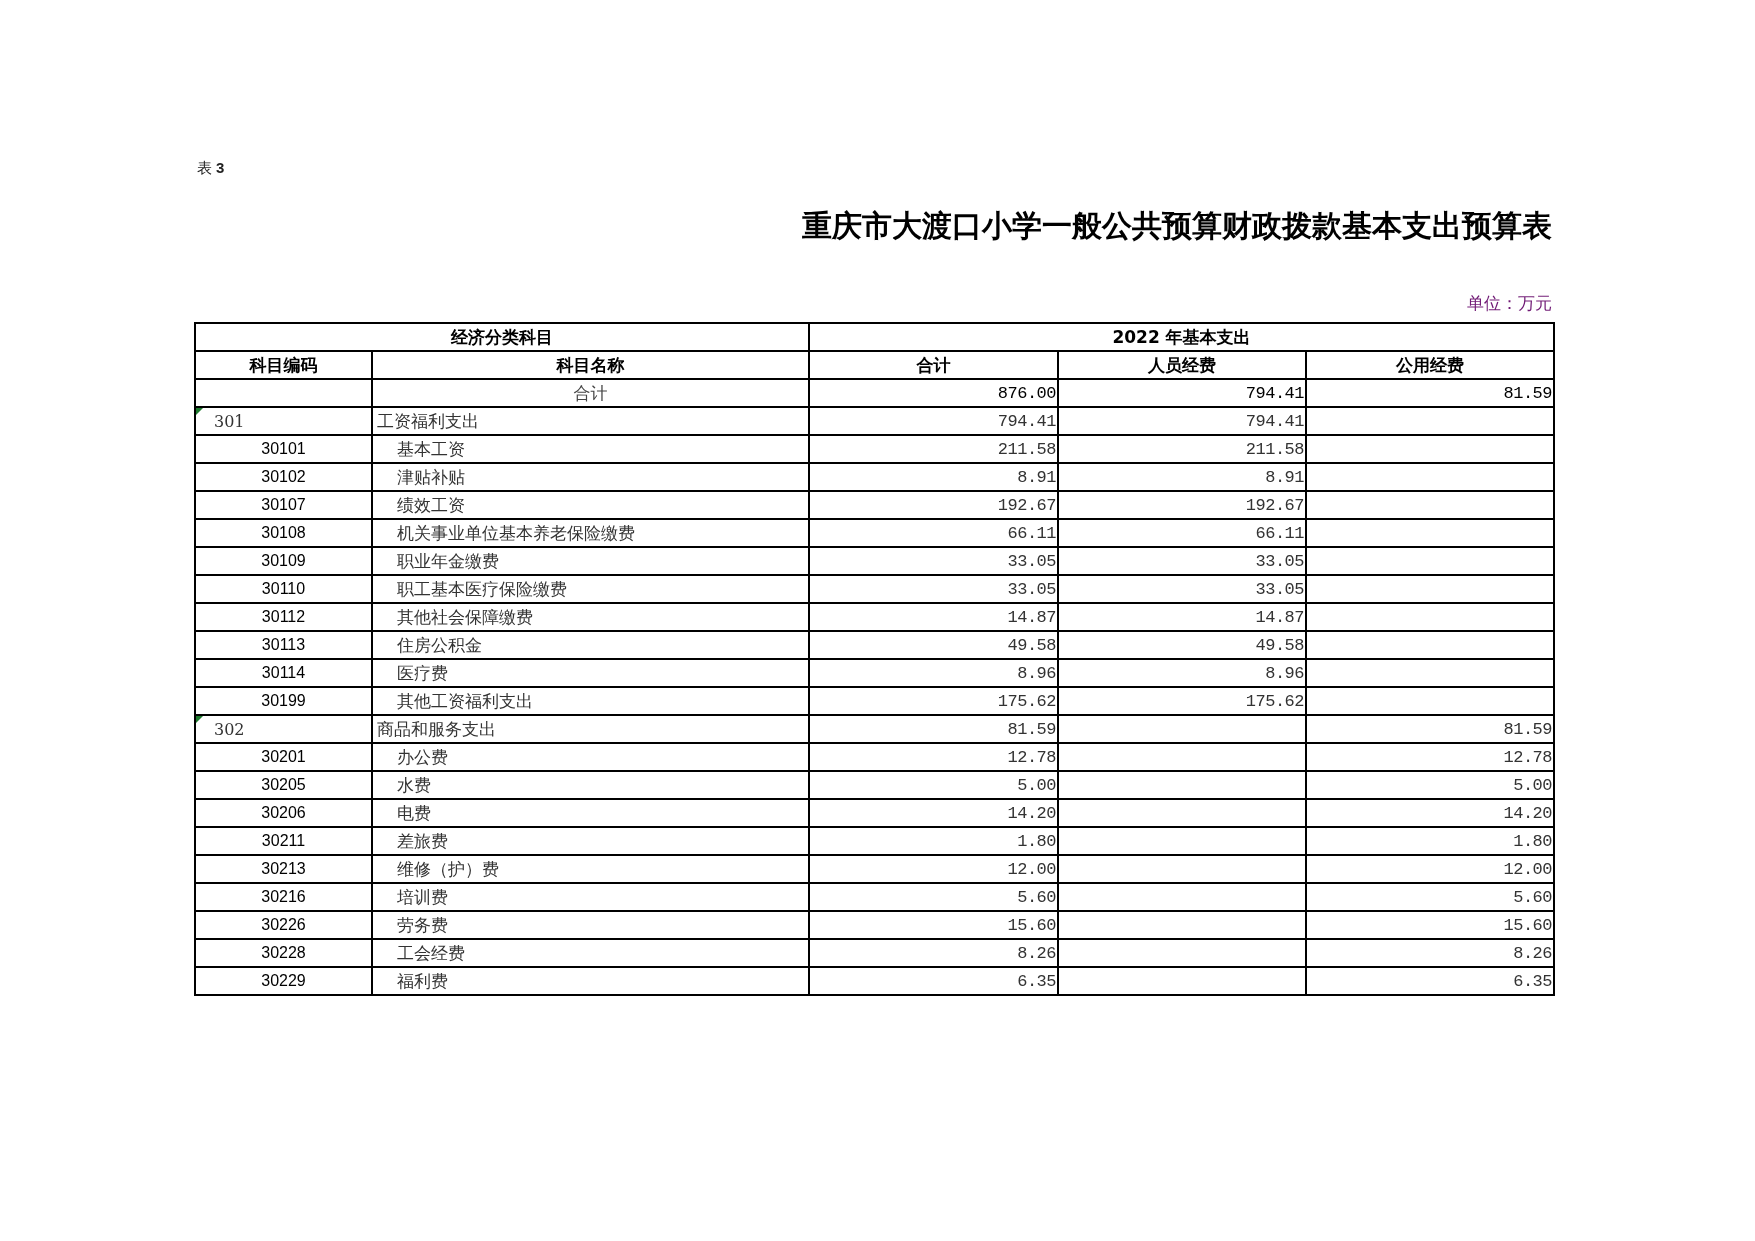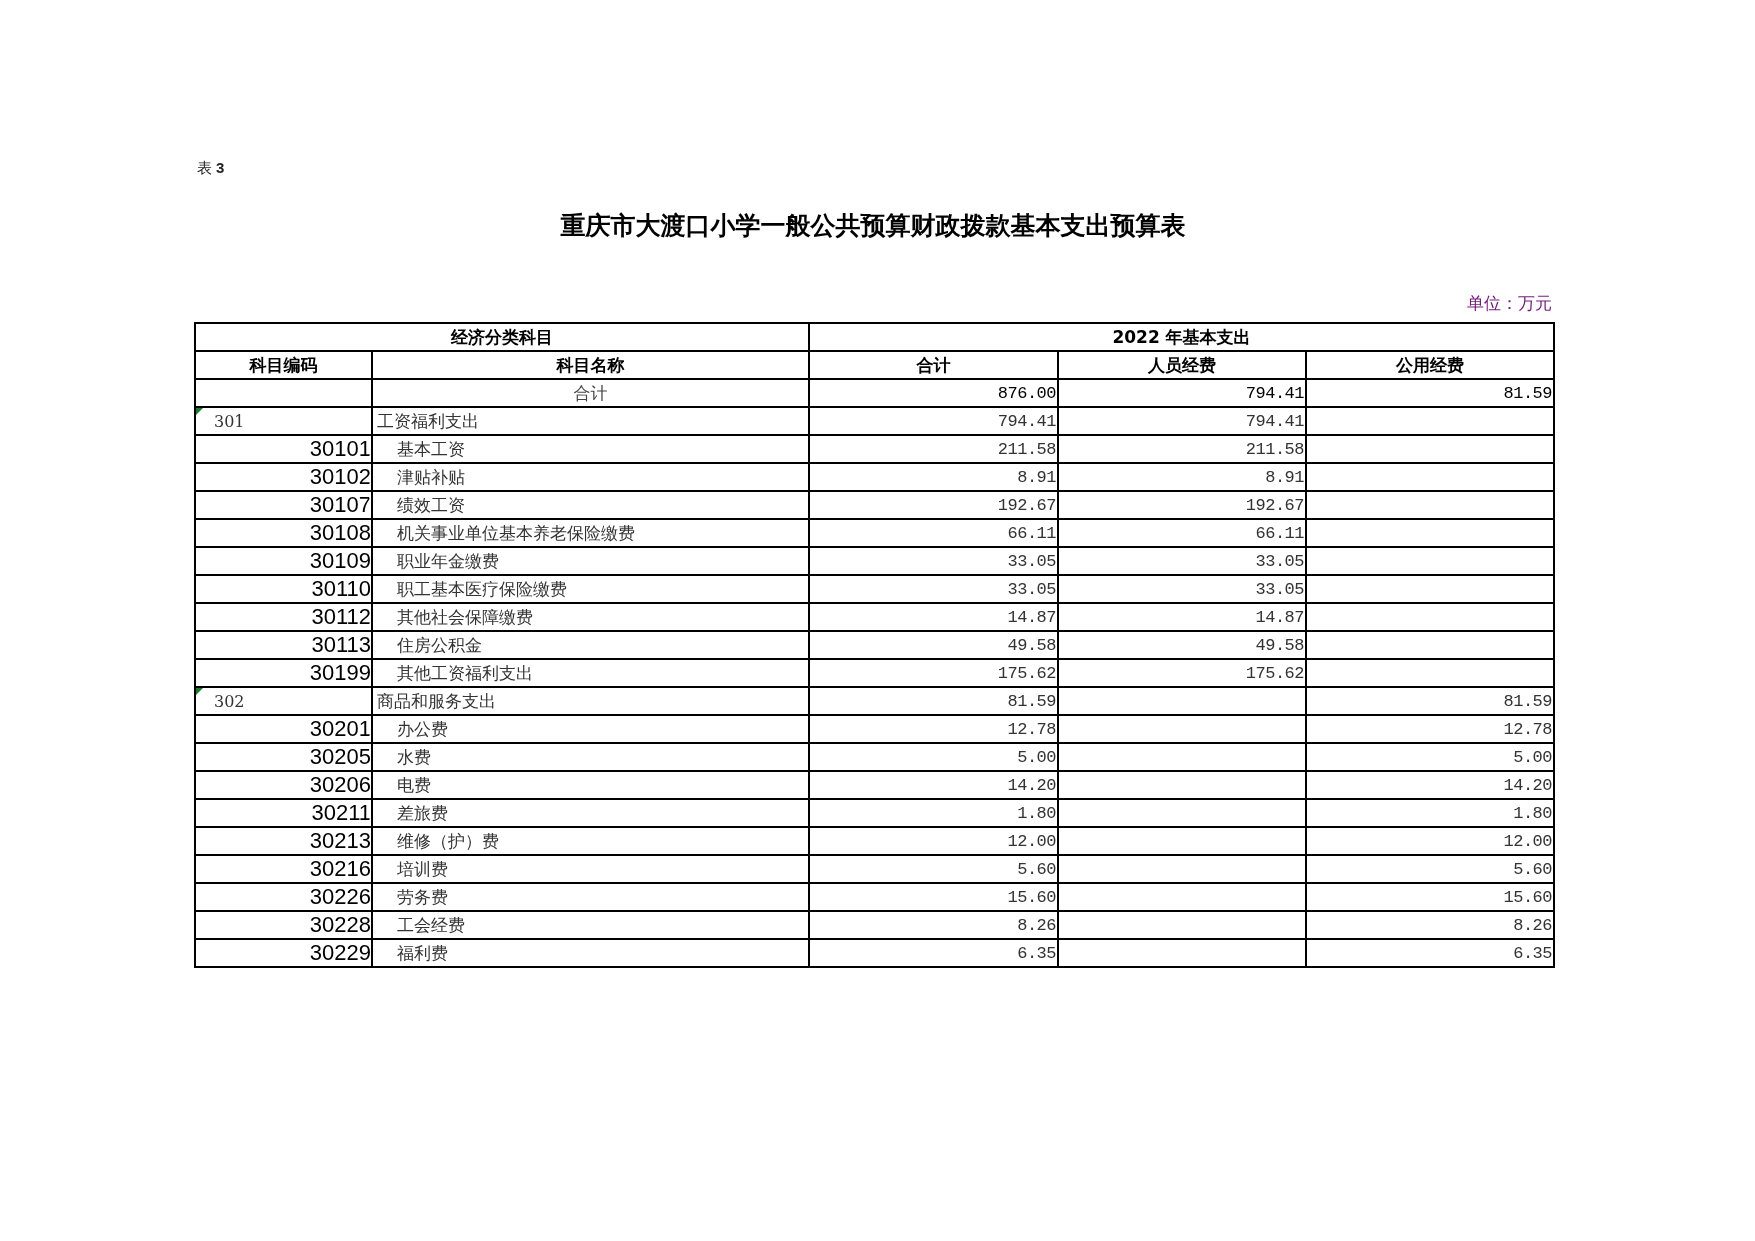--- a/index.html
+++ b/index.html
@@ -7,40 +7,40 @@
     width: 1755px; height: 1241px; position: relative; overflow: hidden;
     font-family: "DejaVu Sans", "Liberation Sans", sans-serif; color: #000;
   }
   .table-label {
     position: absolute; left: 197px; top: 159px;
     font-size: 15px; line-height: 18px; color: #222;
   }
   .table-label .num { font-family: "Liberation Sans", sans-serif; font-weight: bold; margin-left: 4px; }
   .doc-title {
     position: absolute; left: 194px; width: 1358px; top: 204px;
-    text-align: center; font-size: 25px; font-weight: bold; line-height: 44px;
+    text-align: right; font-size: 30px; font-weight: bold; line-height: 44px;
     letter-spacing: 0px;
   }
   .unit {
     position: absolute; right: 203px; top: 292px;
     font-family: "DejaVu Serif", "Liberation Serif", serif;
     font-size: 17px; line-height: 22px; color: #701a75;
   }
   table.budget {
     position: absolute; left: 194px; top: 322px; width: 1359px;
     border-collapse: collapse; table-layout: fixed;
   }
   table.budget td, table.budget th {
     border: 2px solid #000; height: 28px; padding: 0; font-weight: normal;
     box-sizing: border-box; overflow: hidden; white-space: nowrap;
   }
   table.budget tr { height: 24px; }
   .hdr { text-align: center; font-size: 17px; font-weight: bold !important; font-family: "DejaVu Sans", sans-serif; }
   .hdr-year { font-size: 17px; margin-top: 20px; }
-  .code-cell { text-align: right; font-family: "Liberation Sans", sans-serif; font-size: 22px; position: relative; border-radius: 10px; }
+  .code-cell { text-align: center; font-family: "Liberation Sans", sans-serif; font-size: 16px; position: relative; }
   .code-group { text-align: left; padding-left: 18px !important; font-family: "DejaVu Serif", "Liberation Serif", serif; font-size: 16px; color: #333; position: relative; }
   .name-cell { text-align: left; padding-left: 24px !important; font-family: "DejaVu Serif", "Liberation Serif", serif; font-size: 17px; color: #333; margin-left: 12px; }
   .name-group { text-align: left; padding-left: 4px !important; font-family: "DejaVu Serif", "Liberation Serif", serif; font-size: 17px; color: #333; }
   .name-total { text-align: center; font-family: "DejaVu Serif", "Liberation Serif", serif; font-size: 17px; color: #444; }
   .num-cell {
     text-align: right; padding-right: 1px !important;
     font-family: "Liberation Mono", "DejaVu Sans Mono", monospace; font-size: 17px; color: #333;
     letter-spacing: -0.5px;
   }
   .num-total { font-weight: bold; color: #000; margin-top: 36px; }
@@ -146,20 +146,27 @@
         <td class="num-cell"></td>
       </tr>
       <tr>
         <td class="code-cell">30113</td>
         <td class="name-cell">住房公积金</td>
         <td class="num-cell">49.58</td>
         <td class="num-cell">49.58</td>
         <td class="num-cell"></td>
       </tr>
       <tr>
+        <td class="code-cell">30114</td>
+        <td class="name-cell">医疗费</td>
+        <td class="num-cell">8.96</td>
+        <td class="num-cell">8.96</td>
+        <td class="num-cell"></td>
+      </tr>
+      <tr>
         <td class="code-cell">30199</td>
         <td class="name-cell">其他工资福利支出</td>
         <td class="num-cell">175.62</td>
         <td class="num-cell">175.62</td>
         <td class="num-cell"></td>
       </tr>
       <tr>
         <td class="code-group"><span class="corner-mark"></span><span>302</span></td>
         <td class="name-group">商品和服务支出</td>
         <td class="num-cell">81.59</td>

